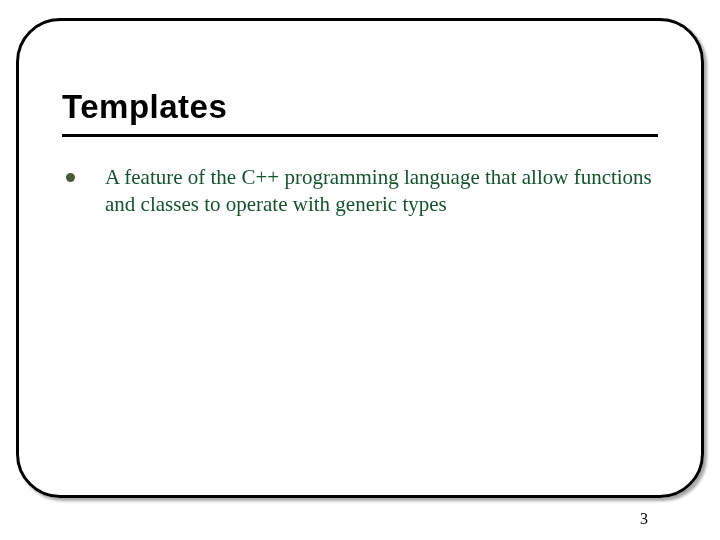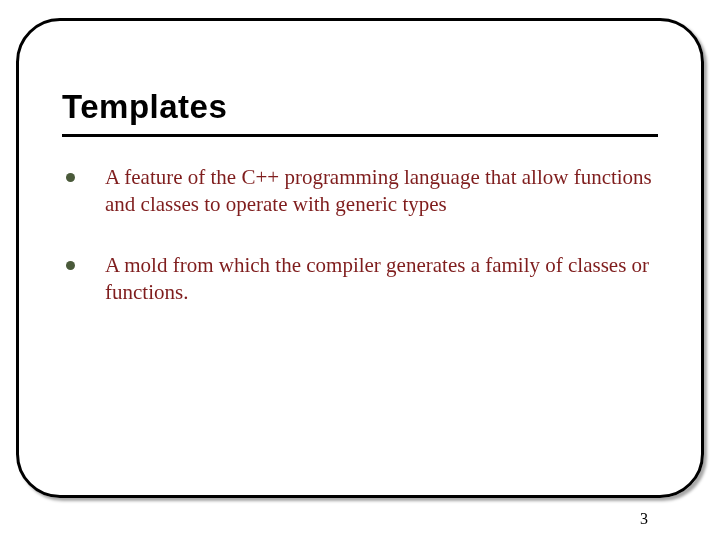--- a/index.html
+++ b/index.html
@@ -56,21 +56,21 @@
     height: 9px;
     border-radius: 50%;
     background: #4a5a3a; 
     margin-top: 9px;
     margin-right: 30px;
     margin-left: 4px;
   }
   .text {
     font-size: 21px;
     line-height: 1.28;
-    color: #7f1d1d;
+    color: #14532d;
   }
   .pagenum {
     position: absolute;
     right: 72px;
     bottom: 12px;
     font-size: 16px;
     color: #000;
   }
 </style>
 </head>
@@ -85,21 +85,17 @@
   </div>
 
   <div class="body">
 
     <div class="item">
       <span class="bullet"></span>
       <span class="text">A feature of the C++ programming language that allow functions and classes to operate with generic types</span>
     </div>
 
 
-    <div class="item">
-      <span class="bullet"></span>
-      <span class="text">A mold from which the compiler generates a family of classes or functions.</span>
-    </div>
 
   </div>
 
   <div class="pagenum">3</div>
 </div>
 
 </body></html>

